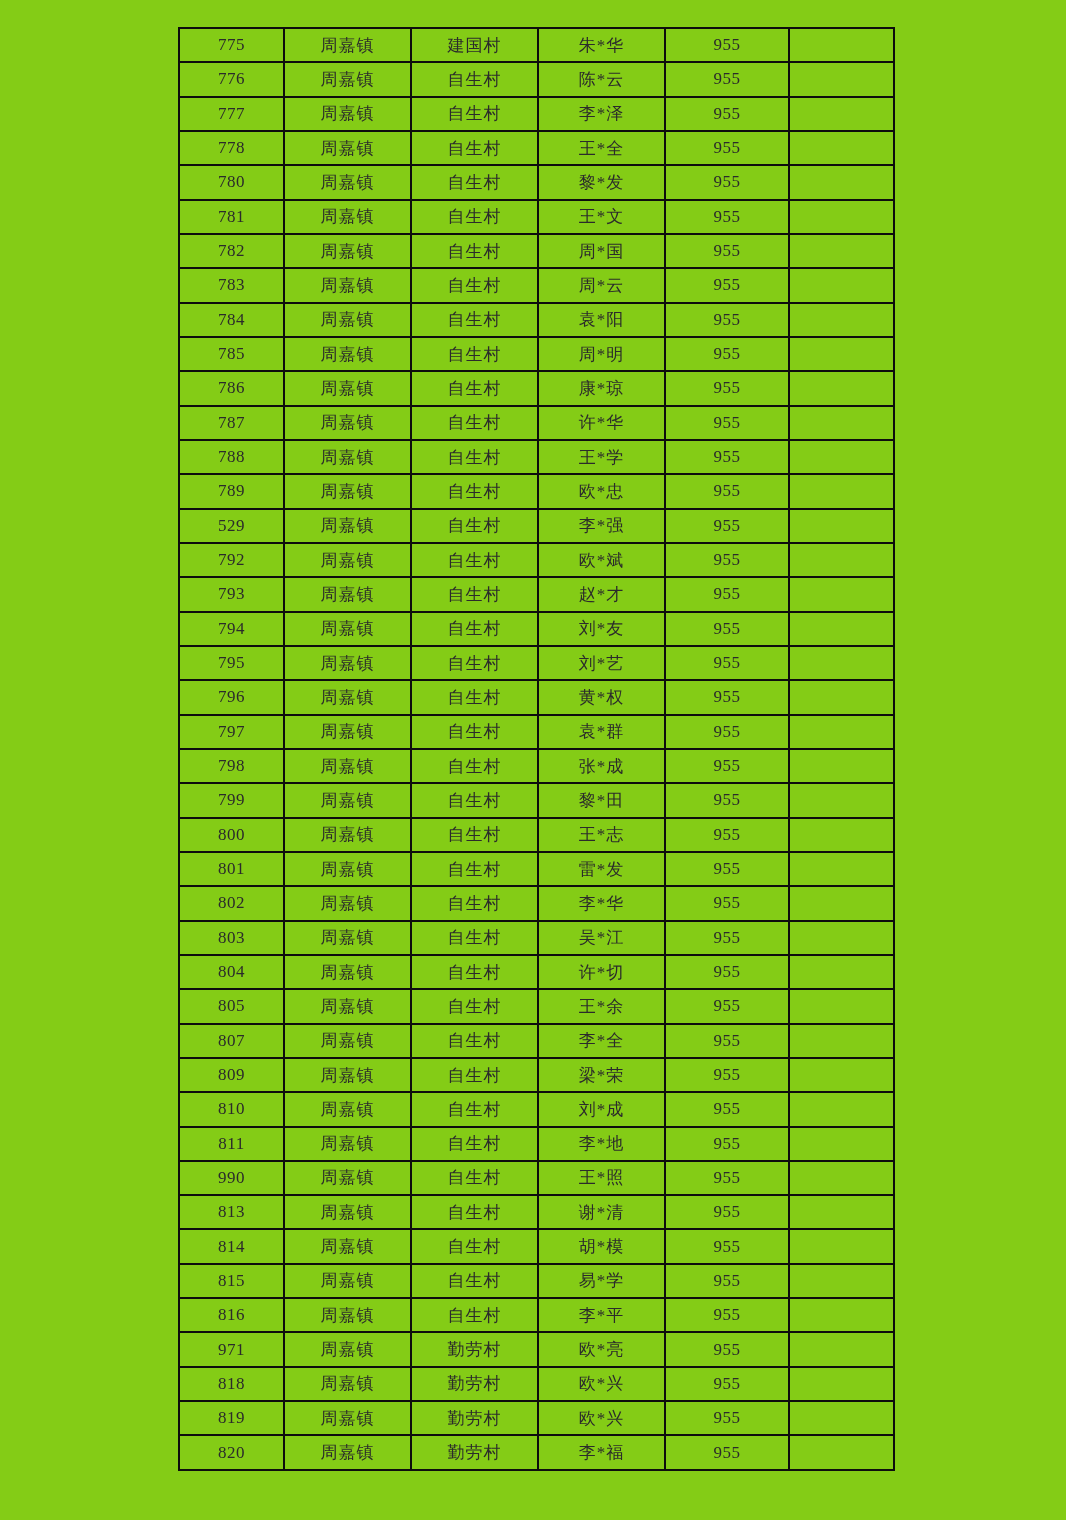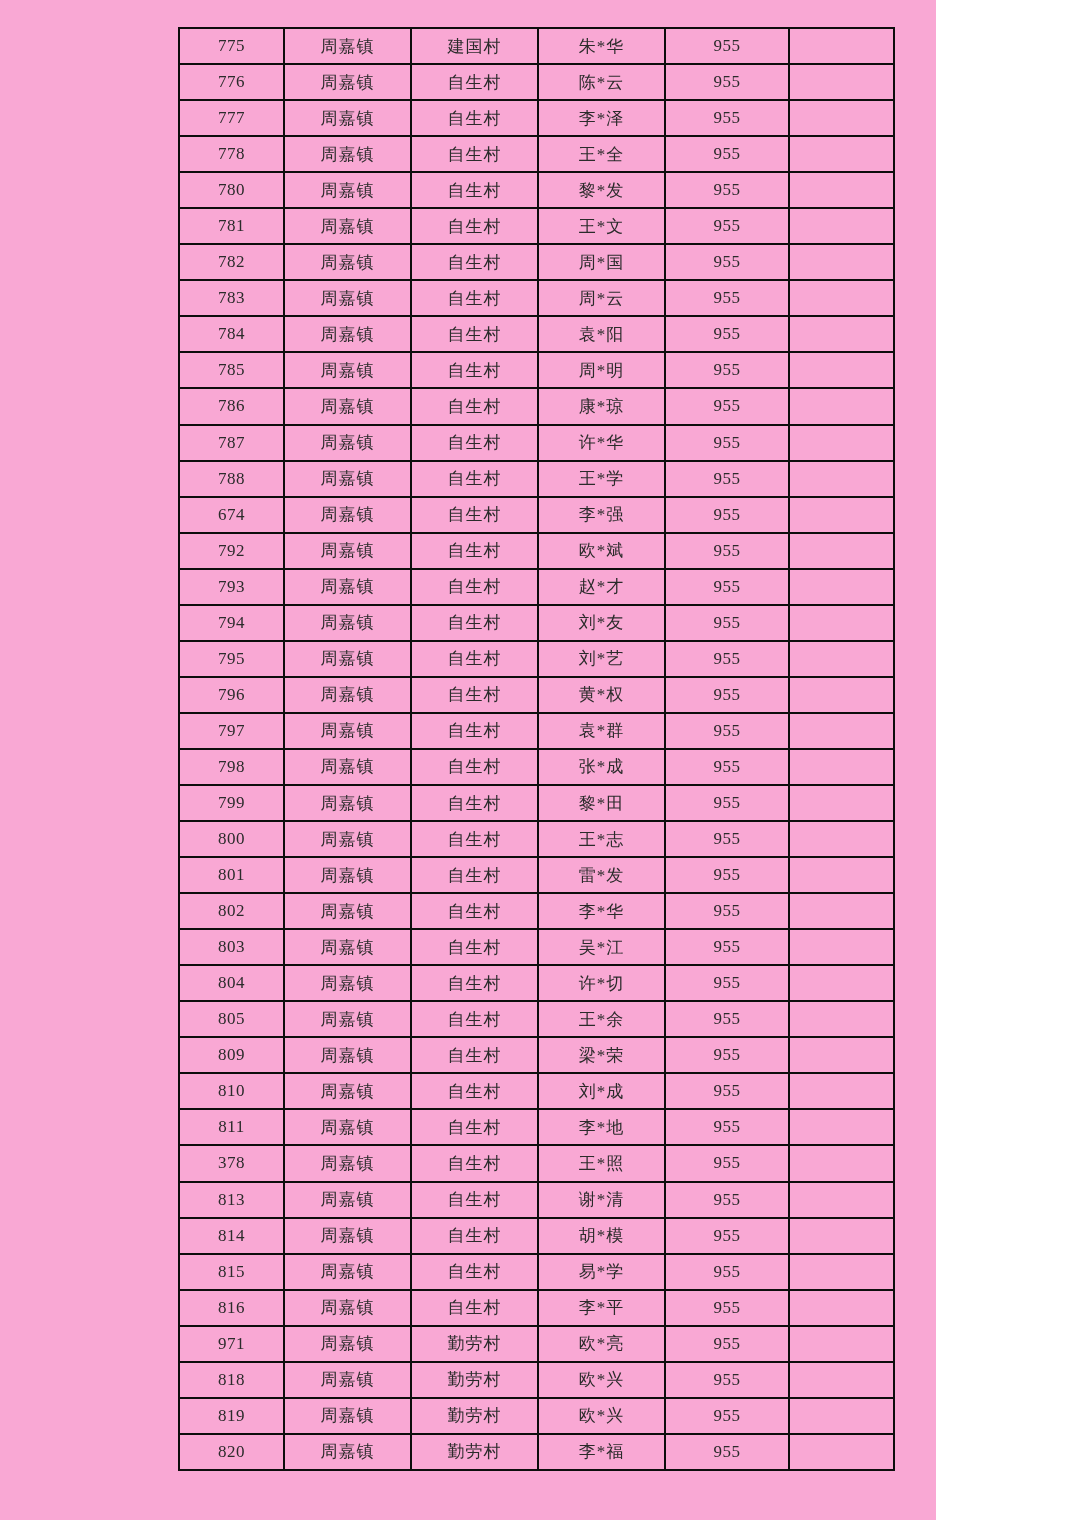--- a/index.html
+++ b/index.html
@@ -9,23 +9,23 @@
   }
   body {
     width: 1074px;
     height: 1520px;
     position: relative;
     font-family: "Liberation Serif", "DejaVu Serif", serif;
   }
   .page {
     position: absolute;
     left: 0; top: 0;
-    width: 936px;
+    width: 1066px;
     height: 1520px;
-    background: #f9a8d4;
+    background: #84cc16;
     overflow: hidden;
   }
   table.roster {
     position: absolute;
     left: 178px;
     top: 27px;
     width: 715px;
     height: 1444px;
     border-collapse: collapse;
     table-layout: fixed;
@@ -157,21 +157,29 @@
         </tr>
         <tr>
           <td class="num">788</td>
           <td>周嘉镇</td>
           <td>自生村</td>
           <td>王*学</td>
           <td class="num">955</td>
           <td></td>
         </tr>
         <tr>
-          <td class="num">674</td>
+          <td class="num">789</td>
+          <td>周嘉镇</td>
+          <td>自生村</td>
+          <td>欧*忠</td>
+          <td class="num">955</td>
+          <td></td>
+        </tr>
+        <tr>
+          <td class="num">529</td>
           <td>周嘉镇</td>
           <td>自生村</td>
           <td>李*强</td>
           <td class="num">955</td>
           <td></td>
         </tr>
         <tr>
           <td class="num">792</td>
           <td>周嘉镇</td>
           <td>自生村</td>
@@ -277,20 +285,28 @@
         </tr>
         <tr>
           <td class="num">805</td>
           <td>周嘉镇</td>
           <td>自生村</td>
           <td>王*余</td>
           <td class="num">955</td>
           <td></td>
         </tr>
         <tr>
+          <td class="num">807</td>
+          <td>周嘉镇</td>
+          <td>自生村</td>
+          <td>李*全</td>
+          <td class="num">955</td>
+          <td></td>
+        </tr>
+        <tr>
           <td class="num">809</td>
           <td>周嘉镇</td>
           <td>自生村</td>
           <td>梁*荣</td>
           <td class="num">955</td>
           <td></td>
         </tr>
         <tr>
           <td class="num">810</td>
           <td>周嘉镇</td>
@@ -301,21 +317,21 @@
         </tr>
         <tr>
           <td class="num">811</td>
           <td>周嘉镇</td>
           <td>自生村</td>
           <td>李*地</td>
           <td class="num">955</td>
           <td></td>
         </tr>
         <tr>
-          <td class="num">378</td>
+          <td class="num">990</td>
           <td>周嘉镇</td>
           <td>自生村</td>
           <td>王*照</td>
           <td class="num">955</td>
           <td></td>
         </tr>
         <tr>
           <td class="num">813</td>
           <td>周嘉镇</td>
           <td>自生村</td>

